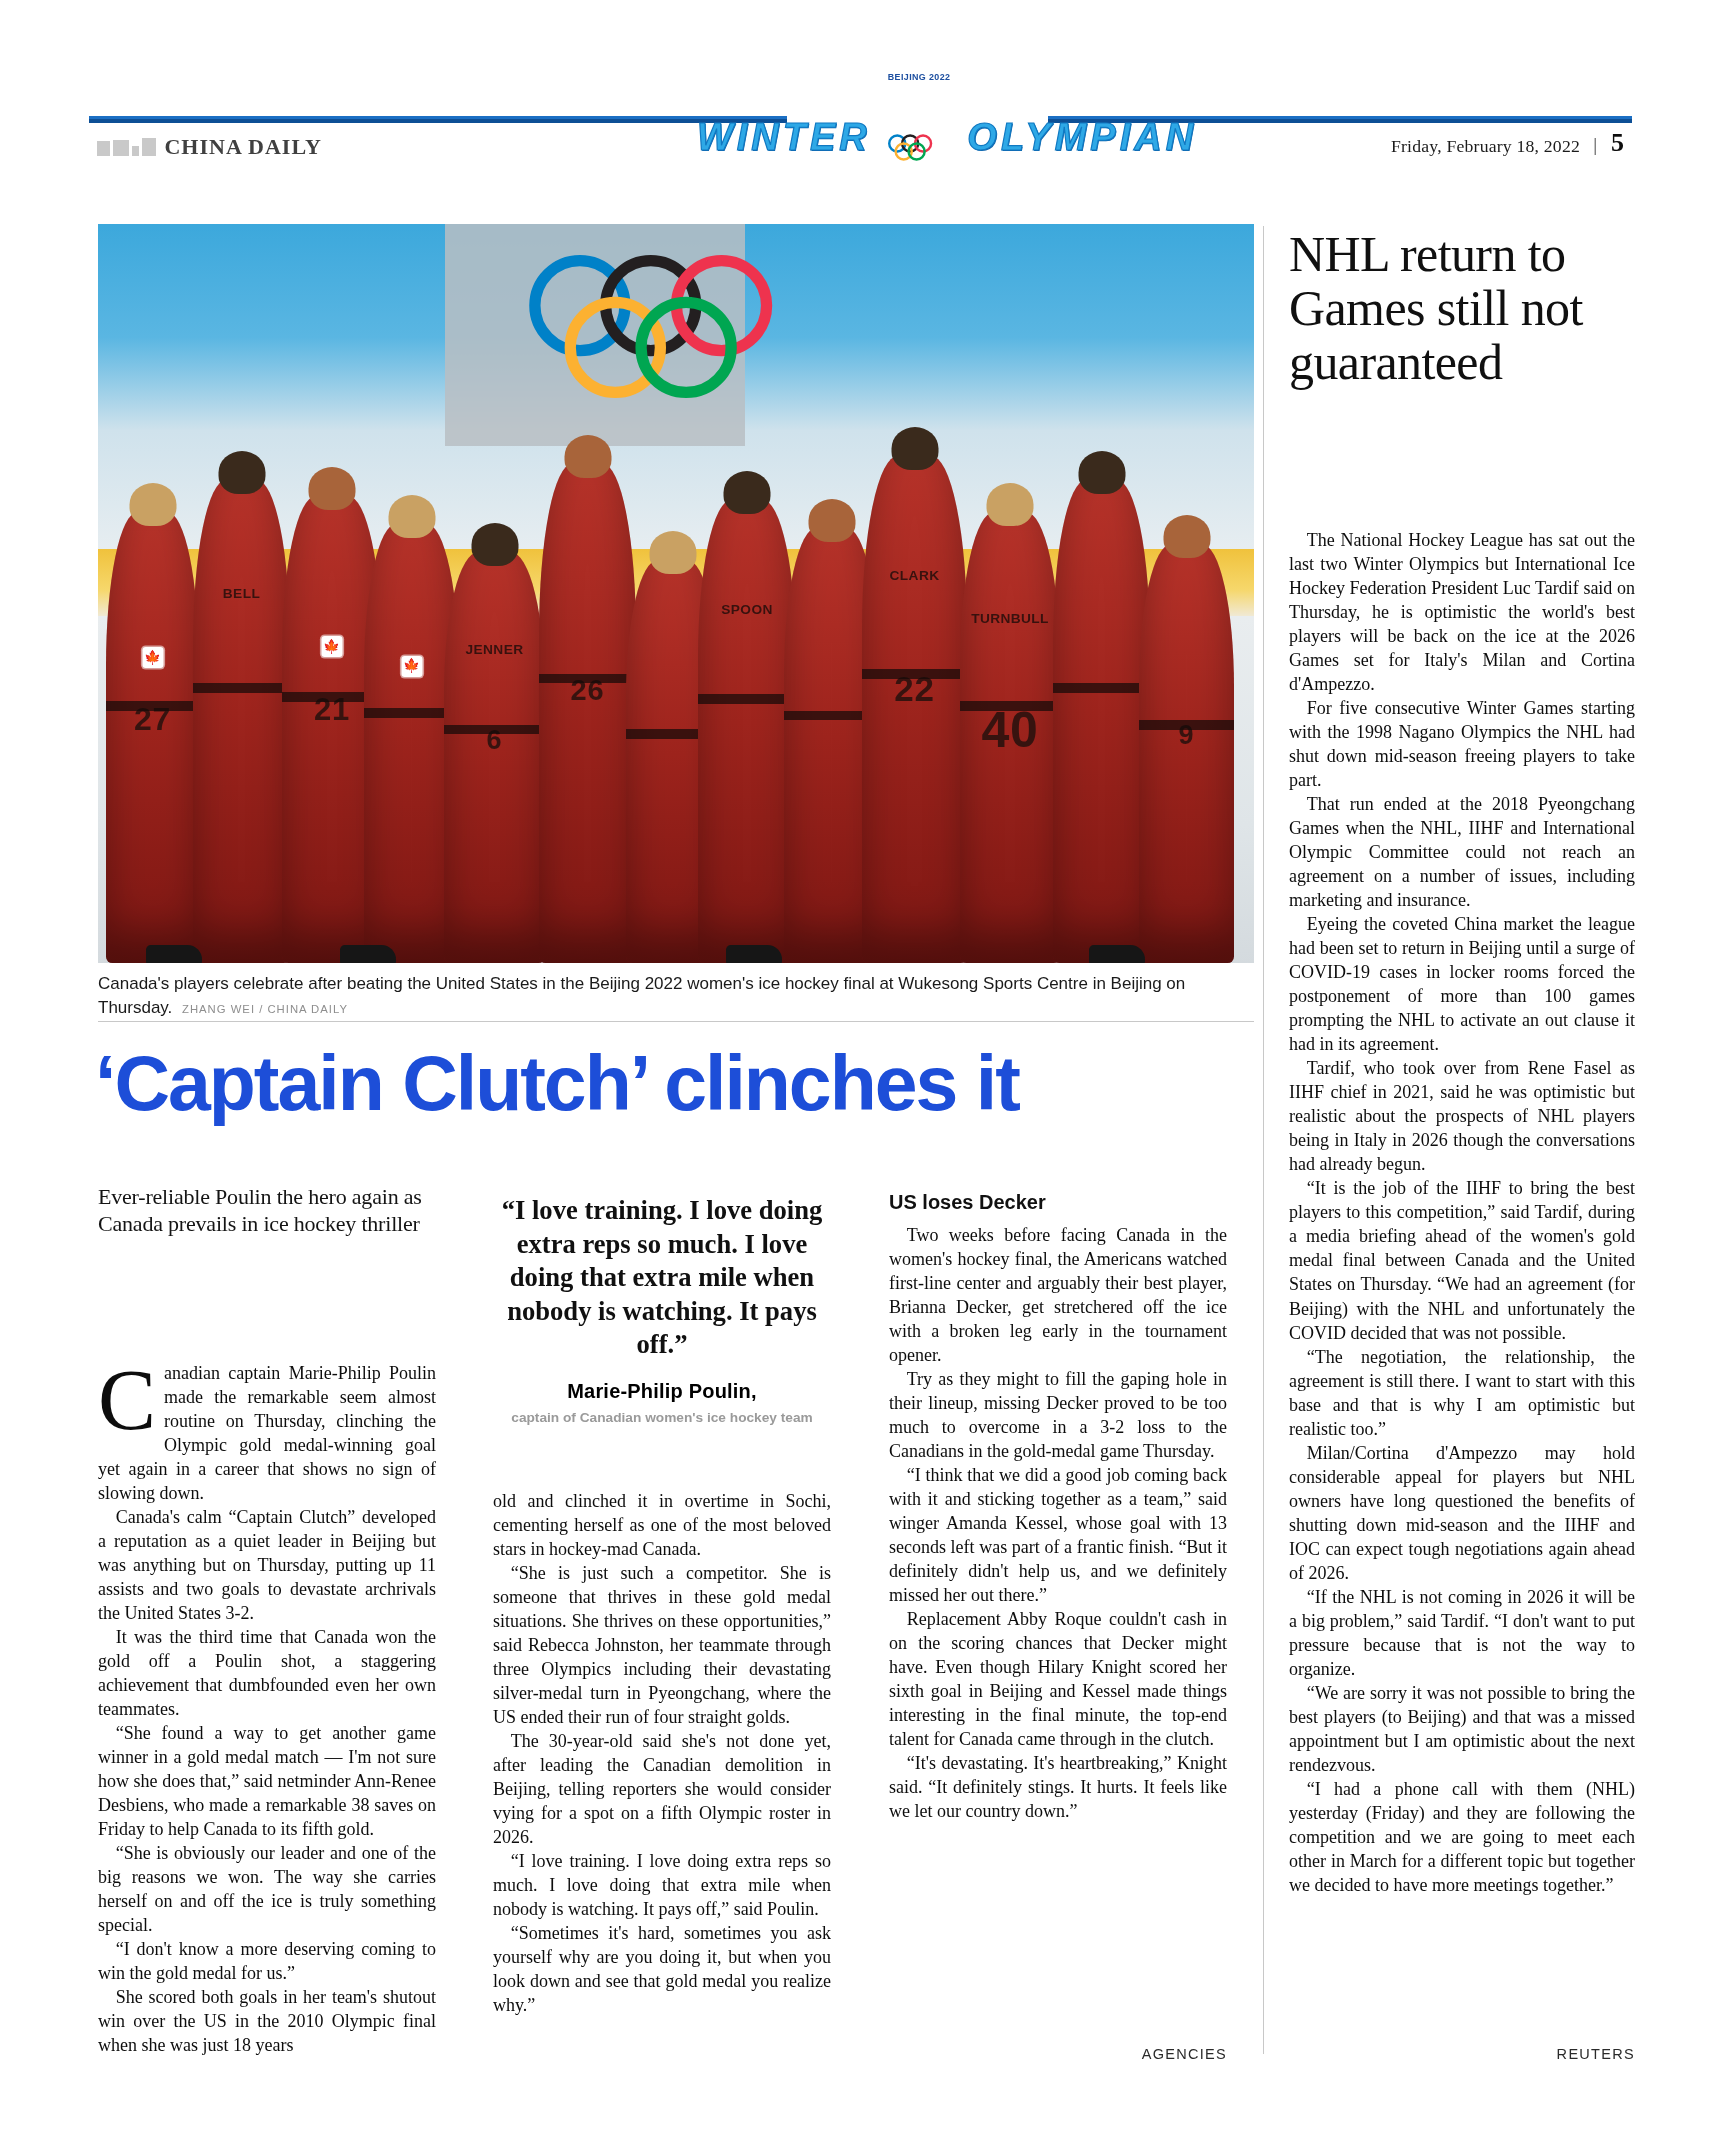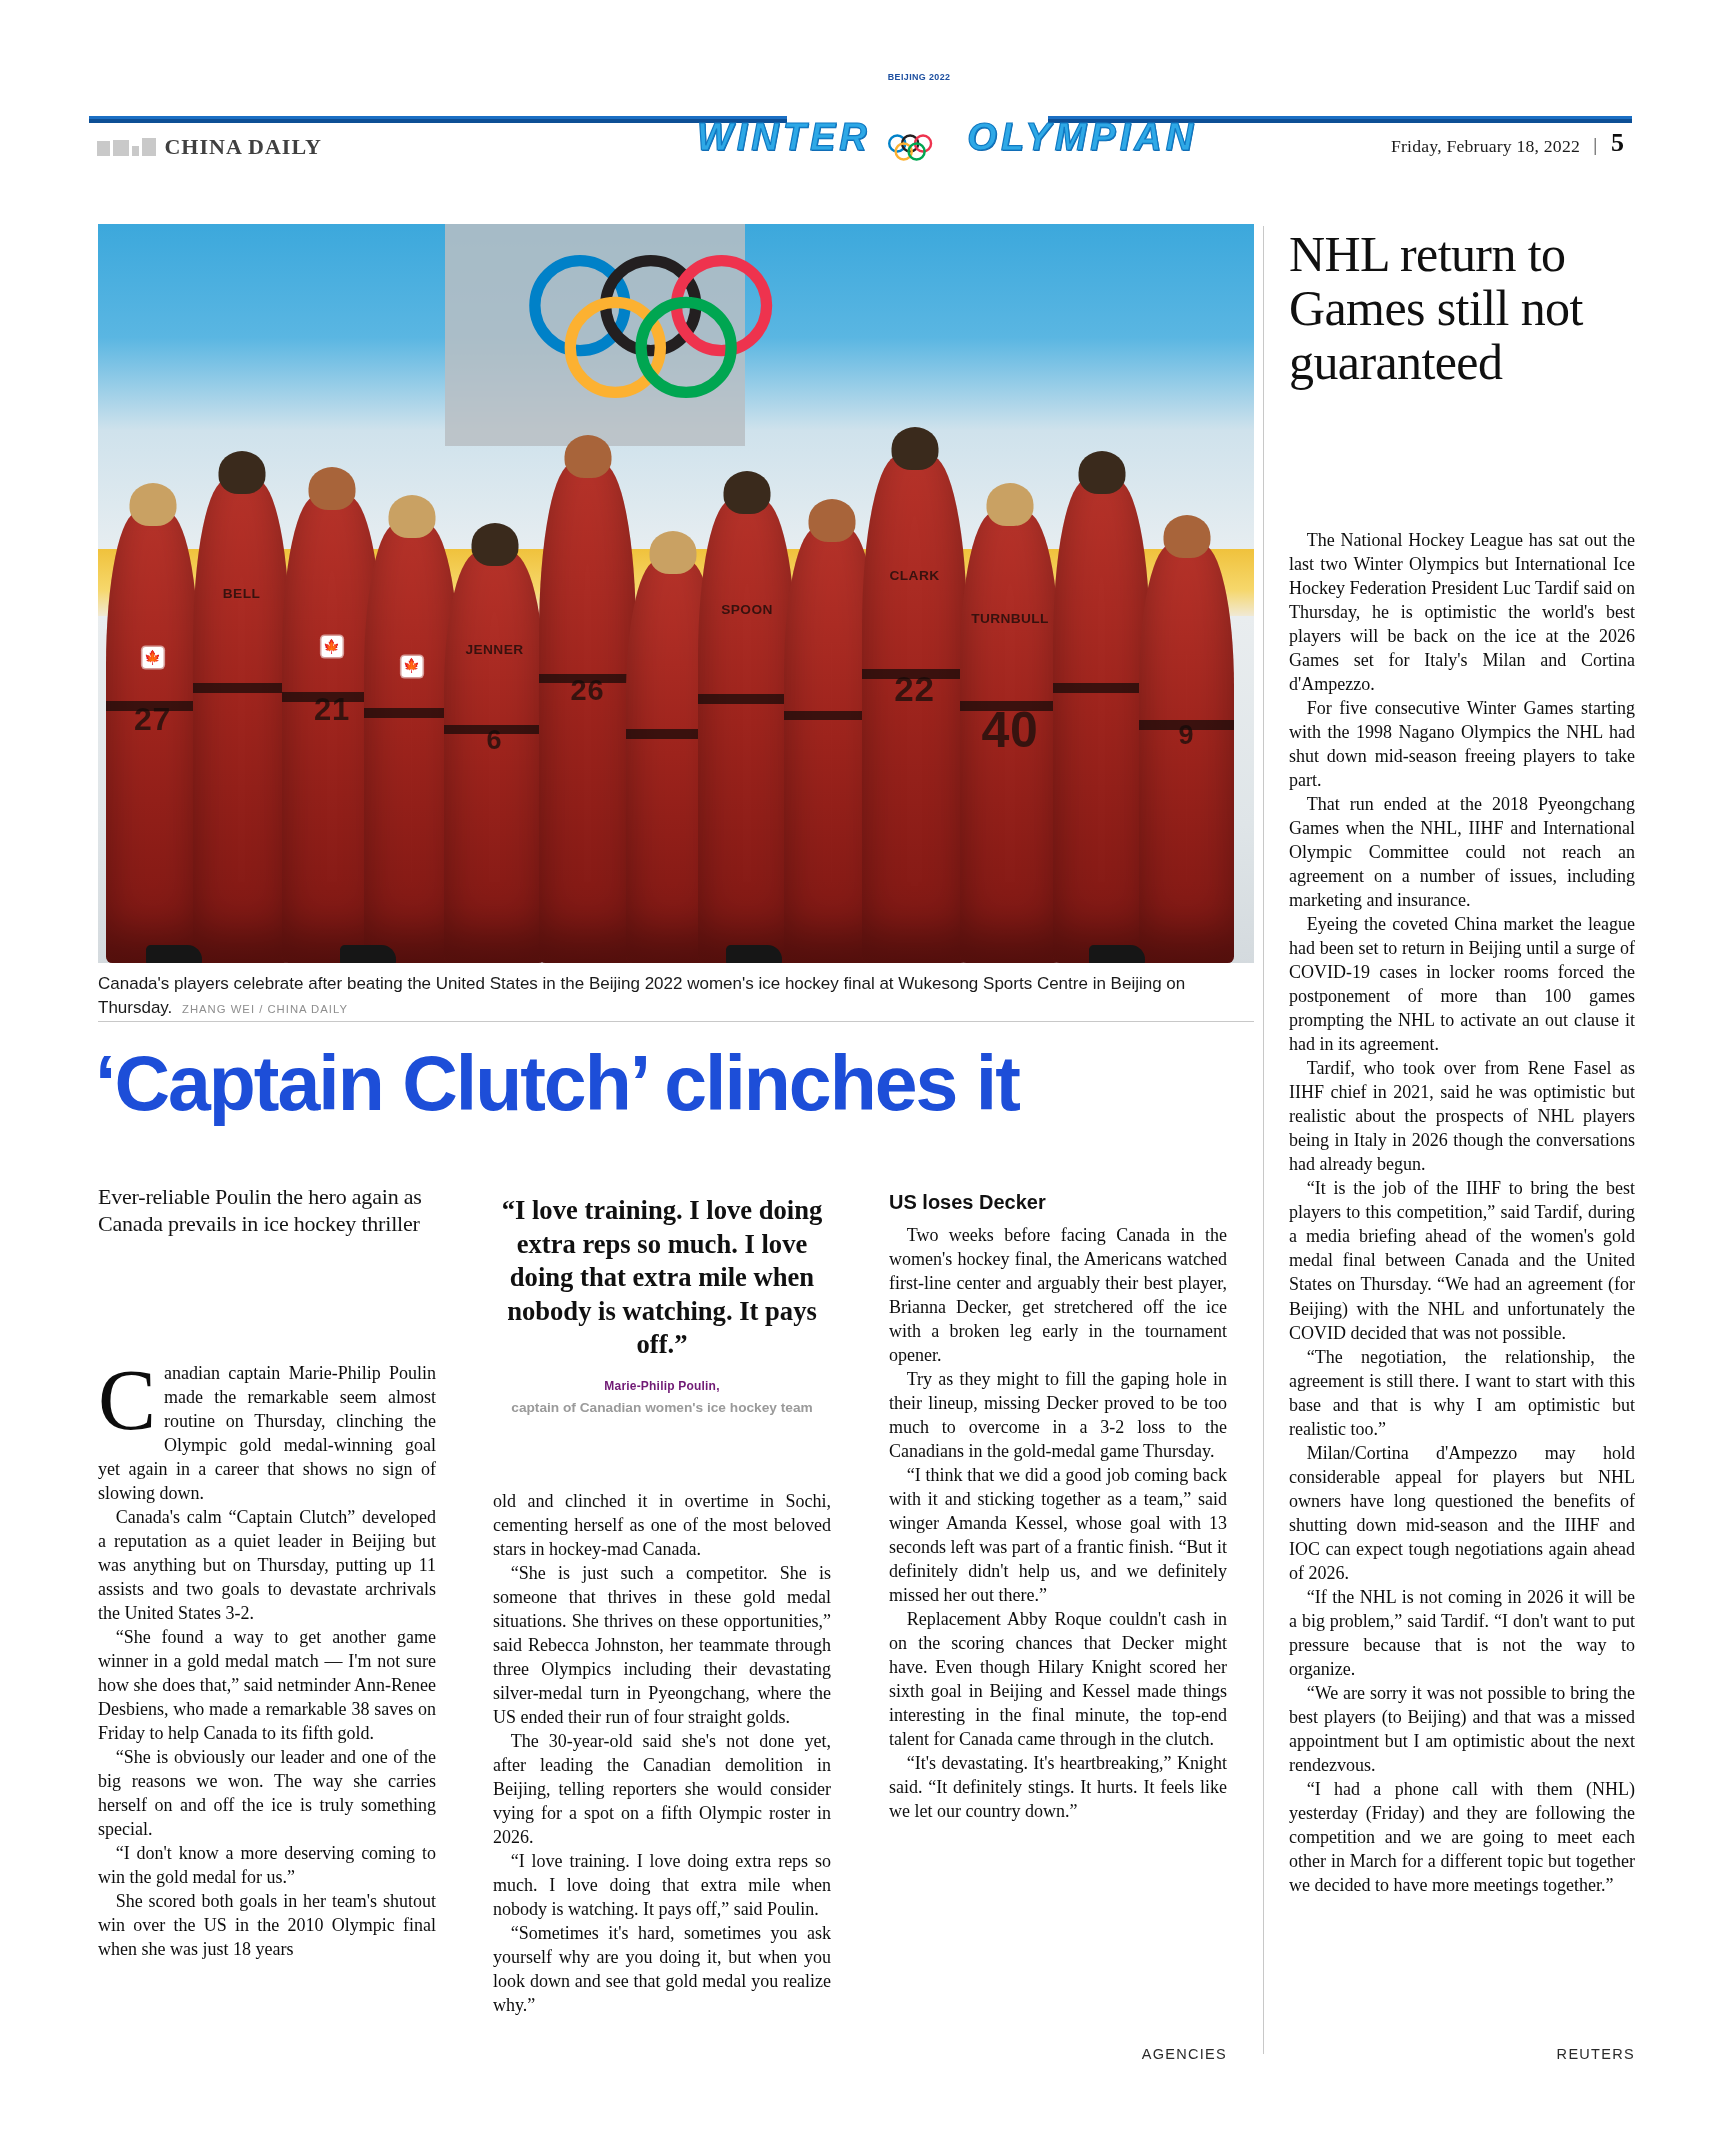--- a/index.html
+++ b/index.html
@@ -112,21 +112,21 @@
           font-size:22px; line-height:1.21; color:#141414; letter-spacing:-0.2px; }
 
   .col1 { left:98px; top:1361px; width:338px; }
   .dropcap { float:left; font-size:87px; line-height:.78; padding:4.8px 8px 0 0;
              font-family:"Liberation Serif", serif; }
 
   .pullquote { position:absolute; left:493px; top:1194px; width:338px; text-align:center;
                font-family:"Liberation Serif", serif; font-weight:bold;
                font-size:26.6px; line-height:1.26; color:#101010; }
   .pq-name { margin-top:17.7px; font-family:"Liberation Sans", sans-serif;
-             font-weight:bold; font-size:12px; letter-spacing:0.2px; color:#701a75; }
+             font-weight:bold; font-size:20px; letter-spacing:0.2px; color:#000000; }
   .pq-role { margin-top:4.8px; font-family:"Liberation Sans", sans-serif;
              font-size:13.7px; line-height:1.34; color:#9a9a9a; }
 
   .col2 { left:493px; top:1489px; width:338px; }
 
   .sub3 { position:absolute; left:889px; top:1191px; width:338px;
           font-family:"Liberation Sans", sans-serif; font-weight:bold; font-size:20px; color:#111; }
   .col3 { left:889px; top:1223px; width:338px; }
 
   .agencies { position:absolute; left:889px; top:2046px; width:338px; text-align:right;
@@ -257,20 +257,21 @@
 <div class="headline">‘Captain Clutch’ clinches it</div>
 
 <div class="vrule" style="left:1263px; top:226px; height:1828px;"></div>
 <div class="vrule" style="left:98px; top:1021px; width:1156px; height:0.8px;"></div>
 
 <div class="deck">Ever-reliable Poulin the hero again as Canada prevails in ice hockey thriller</div>
 
 <div class="col col1">
   <p class="first"><span class="dropcap">C</span><span>anadian captain Marie-Philip Poulin made the remarkable seem almost routine on Thursday, clinching the Olympic gold medal-winning goal yet again in a career that shows no sign of slowing down.</span></p>
   <p>Canada's calm “Captain Clutch” developed a reputation as a quiet leader in Beijing but was anything but on Thursday, putting up 11 assists and two goals to devastate archrivals the United States 3-2.</p>
+  <p>It was the third time that Canada won the gold off a Poulin shot, a staggering achievement that dumbfounded even her own teammates.</p>
   <p>“She found a way to get another game winner in a gold medal match — I'm not sure how she does that,” said netminder Ann-Renee Desbiens, who made a remarkable 38 saves on Friday to help Canada to its fifth gold.</p>
   <p>“She is obviously our leader and one of the big reasons we won. The way she carries herself on and off the ice is truly something special.</p>
   <p>“I don't know a more deserving coming to win the gold medal for us.”</p>
   <p>She scored both goals in her team's shutout win over the US in the 2010 Olympic final when she was just 18 years</p>
 </div>
 
 <div class="pullquote">
   <div>“I love training. I love doing extra reps so much. I love doing that extra mile when nobody is watching. It pays off.”</div>
   <div class="pq-name">Marie-Philip Poulin,</div>
   <div class="pq-role">captain of Canadian women's ice hockey team</div>

